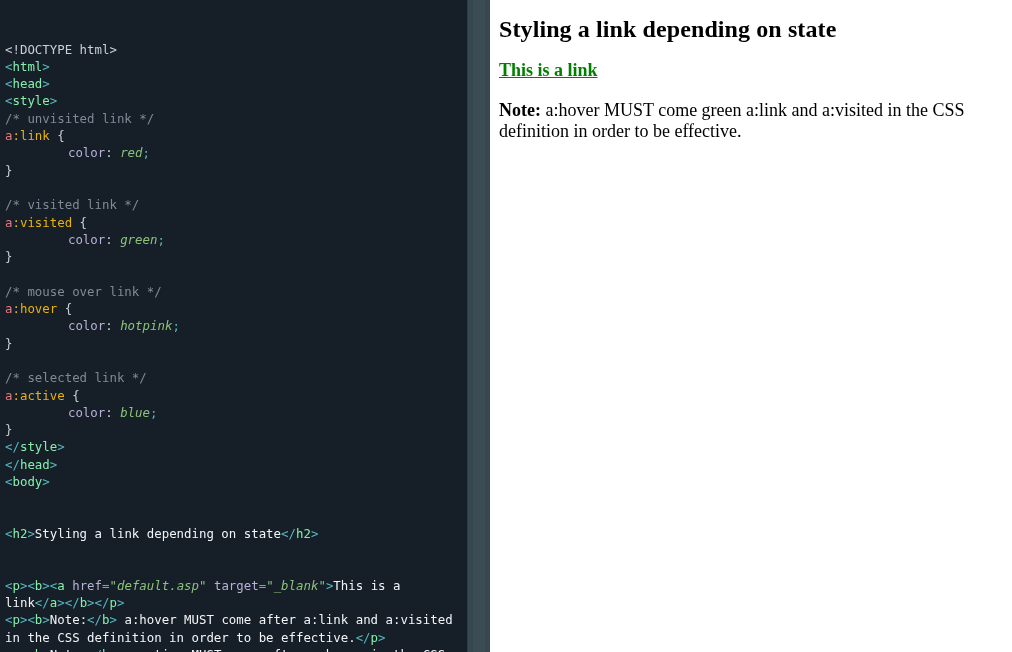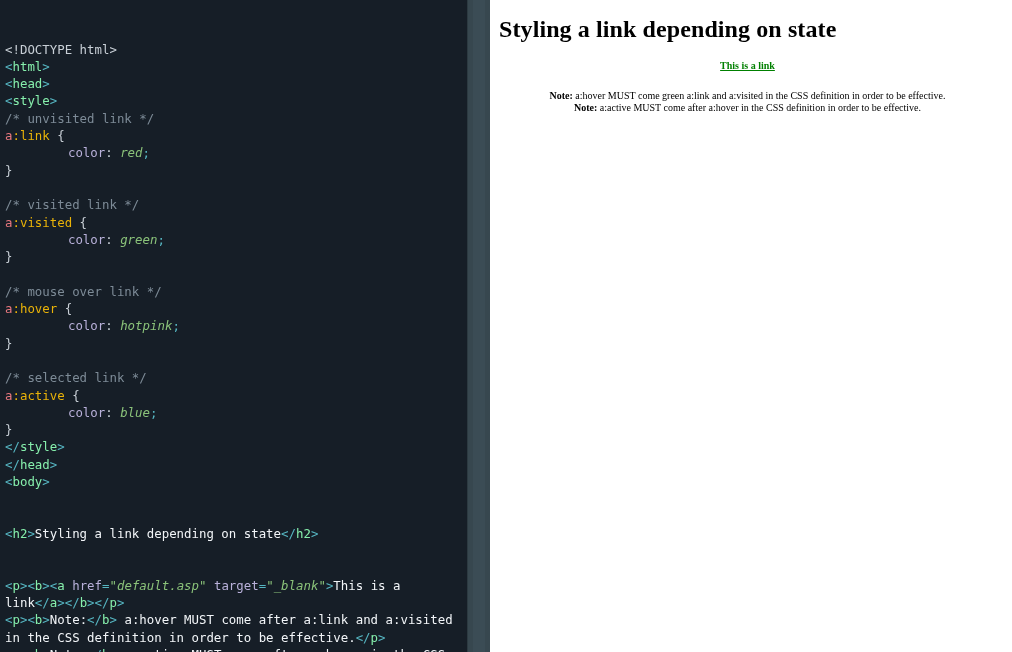--- a/index.html
+++ b/index.html
@@ -111,24 +111,23 @@
 
   .preview-doc h2 {
     font-size: 24px;
     line-height: 1.1;
     font-weight: bold;
     margin: 16px 0 18px 0;
     letter-spacing: 0.1px;
   }
 
   .preview-doc p {
-    font-size: 10px;
+    font-size: 18px;
     line-height: 1.18;
     margin: 0 0;
-    text-align: center;
   }
 
   .preview-doc p.link-para {
     margin-top: 0;
     margin-bottom: 18px;
   }
 
   .preview-doc a.visited-link {
     color: #008000;
     text-decoration: underline;
@@ -160,18 +159,17 @@
     <div class="preview-doc">
 
       <h2>Styling a link depending on state</h2>
 
       <p class="link-para">
         <b><a class="visited-link" href="#">This is a link</a></b>
       </p>
 
       <p><b>Note:</b><span> a:hover MUST come green a:link and a:visited in the CSS definition in order to be effective.</span></p>
 
-      <p><b>Note:</b><span> a:active MUST come after a:hover in the CSS definition in order to be effective.</span></p>
 
     </div>
   </div>
 
 </div>
 
 </body></html>

